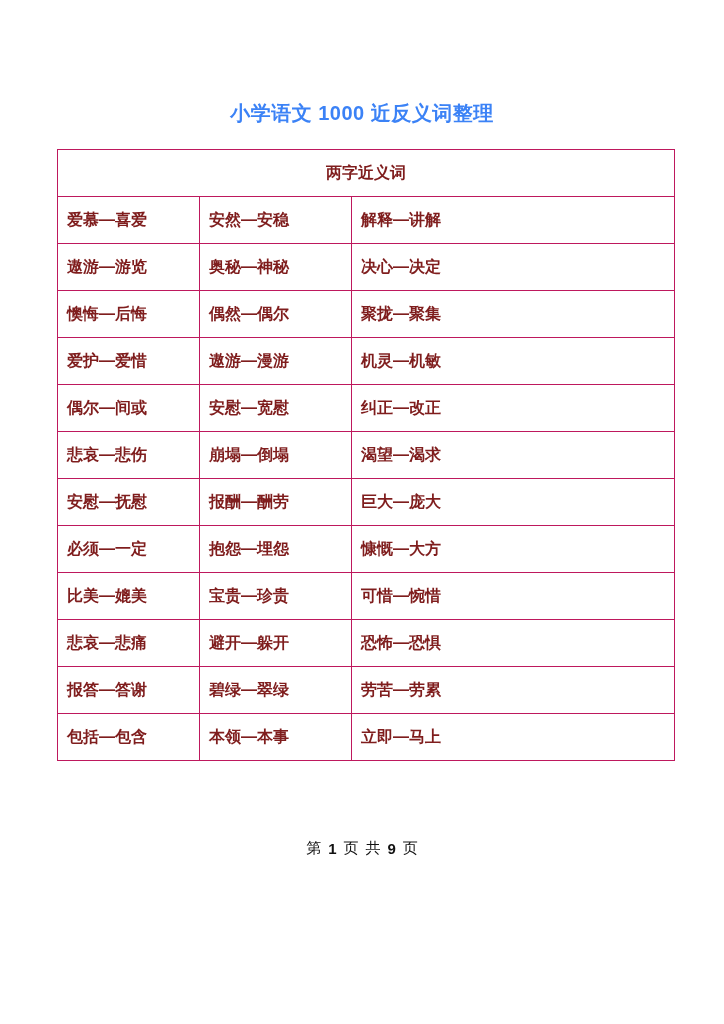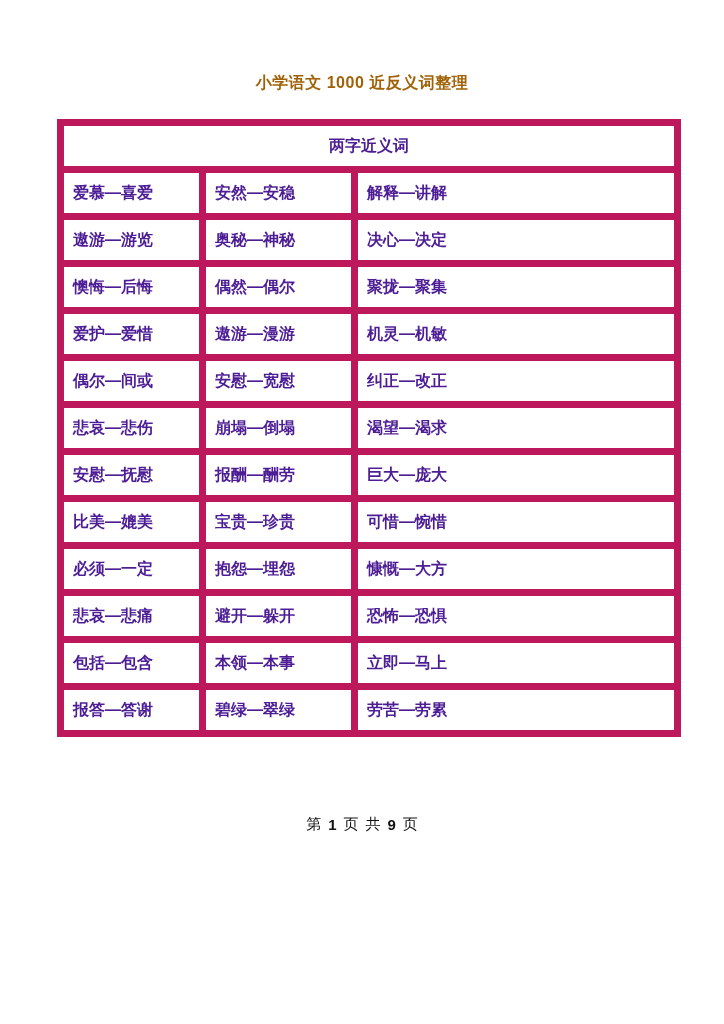--- a/index.html
+++ b/index.html
@@ -7,44 +7,44 @@
     width: 724px;
     height: 1024px;
     background: #ffffff;
     font-family: "Liberation Sans", sans-serif;
     color: #111111;
     overflow: hidden;
   }
   .page { width: 724px; height: 1024px; position: relative; }
   .title {
     margin: 0;
-    padding-top: 68px;
+    padding-top: 98px;
     text-align: center;
-    font-size: 16px;
+    font-size: 20px;
     line-height: 30px;
     font-weight: bold;
-    color: #a16207;
+    color: #3b82f6;
     letter-spacing: 0.5px;
   }
   table.synonym-table {
     border-collapse: collapse;
     table-layout: fixed;
     width: 617px;
     margin: 21px 0 0 57px;
   }
   table.synonym-table col.c1 { width: 142px; }
   table.synonym-table col.c2 { width: 152px; }
   table.synonym-table col.c3 { width: 323px; }
   table.synonym-table th,
   table.synonym-table td {
-    border: 7px solid #be185d;
+    border: 1px solid #be185d;
     height: 47px;
     font-size: 16px;
     font-weight: bold;
-    color: #4c1d95;
+    color: #7f1d1d;
     box-sizing: border-box;
   }
   table.synonym-table th.hdr {
     text-align: center;
     vertical-align: middle;
     font-size: 16px;
   }
   table.synonym-table td {
     text-align: left;
     vertical-align: middle;
@@ -111,43 +111,43 @@
         <td>悲哀—悲伤</td>
         <td>崩塌—倒塌</td>
         <td>渴望—渴求</td>
       </tr>
       <tr>
         <td>安慰—抚慰</td>
         <td>报酬—酬劳</td>
         <td>巨大—庞大</td>
       </tr>
       <tr>
+        <td>必须—一定</td>
+        <td>抱怨—埋怨</td>
+        <td>慷慨—大方</td>
+      </tr>
+      <tr>
         <td>比美—媲美</td>
         <td>宝贵—珍贵</td>
         <td>可惜—惋惜</td>
-      </tr>
-      <tr>
-        <td>必须—一定</td>
-        <td>抱怨—埋怨</td>
-        <td>慷慨—大方</td>
       </tr>
       <tr>
         <td>悲哀—悲痛</td>
         <td>避开—躲开</td>
         <td>恐怖—恐惧</td>
       </tr>
       <tr>
+        <td>报答—答谢</td>
+        <td>碧绿—翠绿</td>
+        <td>劳苦—劳累</td>
+      </tr>
+      <tr>
         <td>包括—包含</td>
         <td>本领—本事</td>
         <td>立即—马上</td>
-      </tr>
-      <tr>
-        <td>报答—答谢</td>
-        <td>碧绿—翠绿</td>
-        <td>劳苦—劳累</td>
       </tr>
     </tbody>
   </table>
 
   <div class="footer">
     <span>第</span>
     <span class="num">1</span>
     <span>页</span>
     <span>共</span>
     <span class="num">9</span>

